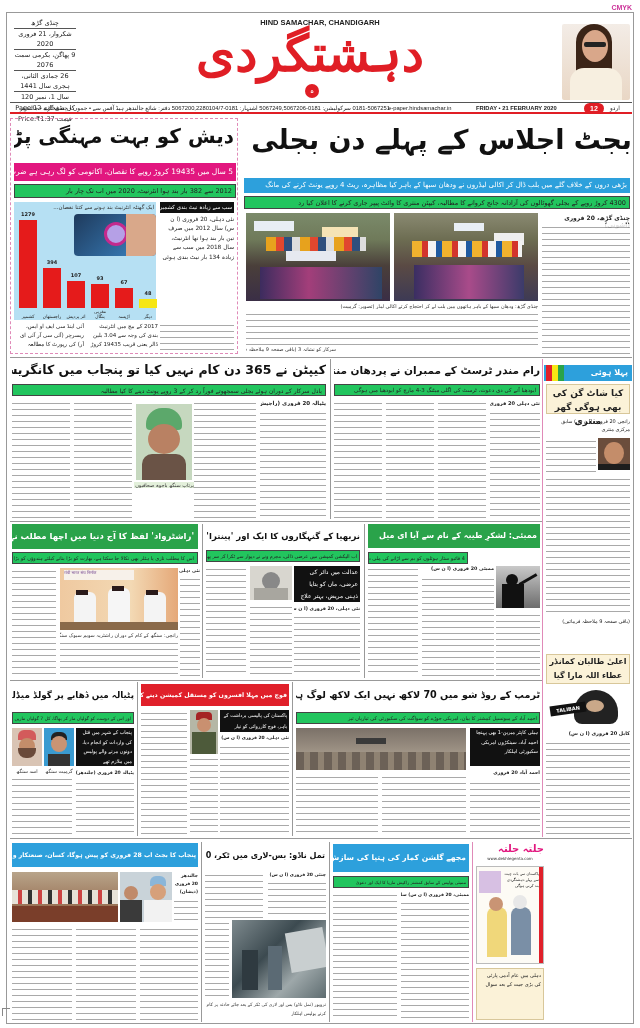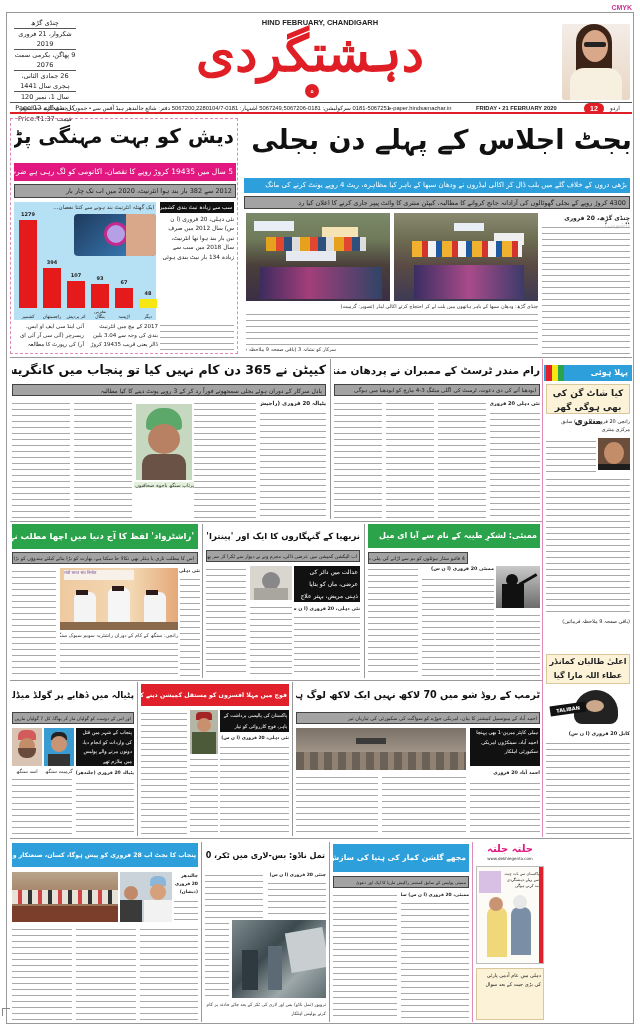--- a/index.html
+++ b/index.html
@@ -30,21 +30,21 @@
 .dashbox{border:1px dashed #e08ab8}
 .col-rule{border-left:1px solid #999}
 .hline{height:1px;background:#999}
 .text-lines{background:repeating-linear-gradient(#fff 0 3px,#9a9a9a 3px 4px,#fff 4px 6px);opacity:.85}
 .head-big{font-weight:bold;color:#111;white-space:nowrap;overflow:hidden}
 .pink-bar{background:#e2177f;color:#fff}
 .blue-bar{background:#2da0dc;color:#fff}
 .green-bar{background:#2aa34a;color:#fff}
 .red-bar{background:#e0202a;color:#fff}
 .black-bar{background:#111;color:#fff}
-.sub-box{border:1px solid #444;background:#a3a3a3}
+.sub-box{border:1px solid #444;background:#22c55e}
 .photo{overflow:hidden;position:absolute}
 .caption{font-size:5px;color:#333;white-space:nowrap;overflow:hidden}
 
 .chart{left:14px;top:202px;width:142px;height:118px;background:#b6e0f3}
 .chart .bar{position:absolute;bottom:12px;width:18px;background:#e51b1b}
 .chart .bar.y{background:#f6e614}
 .chart .val{position:absolute;font-size:5px;font-weight:bold;color:#222;width:22px;text-align:center}
 .chart .cat{position:absolute;bottom:1px;font-size:4.5px;width:22px;text-align:center;color:#222}
 .chart .ttl{position:absolute;left:2px;right:2px;top:2px;font-size:5.5px;color:#333;text-align:right}
 .phone{position:absolute;left:60px;top:12px;width:82px;height:42px;background:linear-gradient(135deg,#1e3a5c,#3d88c8);border-radius:4px;overflow:hidden}
@@ -57,28 +57,28 @@
 .jalebi{left:546px;top:840px;width:84px;height:22px;background:#fff}
 </style>
 </head>
 <body>
 
 <div class="abs cmyk">CMYK</div>
 <div class="abs frame"></div>
 
 <div class="abs datebox rtl" style="text-align:center">
   <div>چنڈی گڑھ</div>
-  <div>شکروار، 21 فروری 2019</div>
+  <div>شکروار، 21 فروری 2020</div>
   <div>9 پھاگن، بکرمی سمت 2076</div>
   <div>26 جمادی الثانی، ہجری سال 1441</div>
   <div>سال 1، نمبر 120</div>
   <div>کل صفحات Page:12</div>
   <div>قیمت Price:₹1.37</div>
 </div>
-<div class="abs mast-en">HIND FEBRUARY, CHANDIGARH</div>
+<div class="abs mast-en">HIND SAMACHAR, CHANDIGARH</div>
 <div class="abs logo rtl" style="text-align:center">دہشتگردی</div>
 <div class="abs logo-seal">ہ</div>
 <div class="abs model">
   <div class="hair"></div>
     <div class="face"></div>
     <div class="glasses"></div>
     <div class="dress"></div>
 </div>
 
 <div class="abs infostrip">
@@ -324,21 +324,21 @@
 
 <div class="abs col-rule" style="left:329px;top:842px;height:180px"></div>
 <div class="abs blue-bar rtl" style="left:333px;top:844px;width:136px;height:28px;font-size:7.6px;line-height:28px;padding:0 3px;white-space:nowrap;overflow:hidden;font-weight:bold">مجھے گلشن کمار کی ہتیا کی سازش کی جانکاری تھی</div>
 <div class="abs sub-box rtl" style="left:333px;top:876px;width:136px;height:12px;font-size:4.4px;line-height:11px;padding:0 2px;white-space:nowrap;overflow:hidden">ممبئی پولیس کے سابق کمشنر راکیش ماریا کا ایک اور دعویٰ</div>
 <div class="abs rtl" style="left:401px;top:892px;width:68px;font-size:4.5px;font-weight:bold;white-space:nowrap;overflow:hidden">ممبئی، 20 فروری (ا ن س) سابق کمشنر</div>
 <div class="abs text-lines" style="left:333px;top:892px;width:64px;height:128px"></div>
 <div class="abs text-lines" style="left:401px;top:900px;width:68px;height:120px"></div>
 
 <div class="abs col-rule" style="left:472px;top:842px;height:180px;border-left:1px solid #e08ab8"></div>
 <div class="abs jalebi rtl" style="left:476px;top:842px;width:68px">
-  <div style="font-size:10px;color:#e2177f;font-weight:bold;text-align:center;line-height:14px">جلتہ جلتہ</div>
+  <div style="font-size:10px;color:#e2177f;font-weight:bold;line-height:14px">جلتہ جلتہ</div>
   <div style="font-size:4px;text-align:center;color:#333;direction:ltr">www.dekhlegenta.com</div>
 </div>
 <div class="photo" style="left:476px;top:866px;width:68px;height:98px;background:#fdfbf5;border:1px solid #bbb">
   <div style="position:absolute;left:2px;top:4px;width:22px;height:22px;background:#d7c0e3"></div>
   <div style="position:absolute;right:0;top:0;width:4px;height:98px;background:#e0202a"></div>
   <div style="position:absolute;left:26px;top:4px;width:36px;height:26px;font-size:3.8px;line-height:6px;direction:rtl;text-align:right;overflow:hidden;color:#222">پاکستان سے بات چیت سے پہلے دہشتگردی بند کرنی ہوگی</div>
   <div style="position:absolute;left:10px;top:40px;width:20px;height:50px;background:#f0d77a;border-radius:8px 8px 0 0"></div>
   <div style="position:absolute;left:12px;top:30px;width:14px;height:14px;border-radius:50%;background:#c99474"></div>
   <div style="position:absolute;left:34px;top:40px;width:20px;height:48px;background:#7a8fa6;border-radius:8px 8px 0 0"></div>
   <div style="position:absolute;left:36px;top:28px;width:14px;height:14px;border-radius:50%;background:#e8e8e8"></div>

